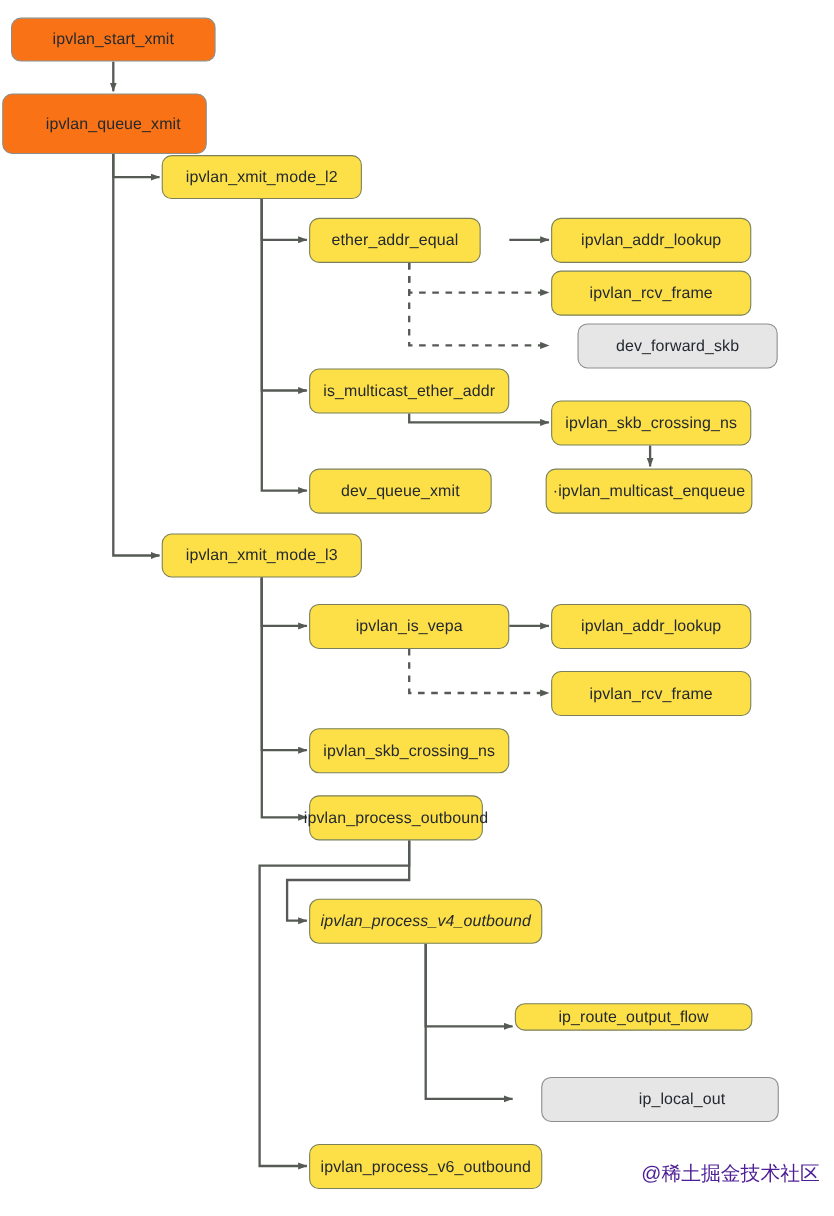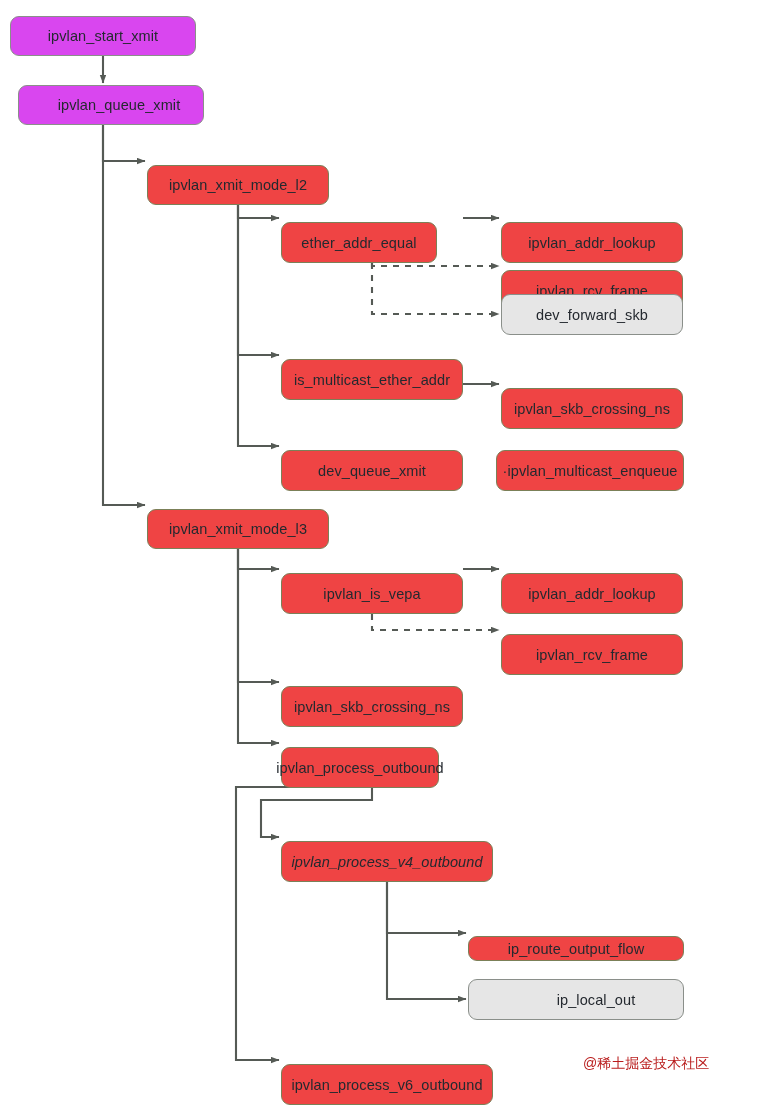--- a/index.html
+++ b/index.html
@@ -32,36 +32,36 @@
     justify-content: center;
     border-radius: 9px;
     font-size: 14.5px;
     letter-spacing: 0.1px;
     color: #24292f;
     text-align: center;
     white-space: nowrap;
     z-index: 2;
   }
   .node-white {
-    background: #d946ef;
+    background: #f97316;
     border: 1.6px solid #8a8f8a;
   }
   .node-green {
-    background: #ef4444;
+    background: #fde047;
     border: 1.6px solid #7b8058;
-    margin-top: 24px;
   }
   .node-gray {
     background: #e6e6e6;
     border: 1.6px solid #8a8f8a;
+    margin-left: 24px;
   }
   .watermark {
     position: absolute;
-    font-size: 14px;
-    color: #b91c1c;
+    font-size: 18px;
+    color: #4c1d95;
     white-space: nowrap;
     z-index: 1;
   }
 </style>
 </head>
 <body>
 
 <div id="canvas">
 
   <svg id="edge-layer" viewBox="0 0 758 1105" xmlns="http://www.w3.org/2000/svg">
@@ -111,29 +111,29 @@
       <path d="M372,239 L372,266 L499,266"></path>
 
       <path d="M372,239 L372,314 L499,314"></path>
 
       <path d="M372,590 L372,630 L499,630"></path>
     </g>
   </svg>
 
   <div id="nodes">
       <div class="node node-white" style="left: 10px; top: 16px; width: 186px; height: 40px;">ipvlan_start_xmit</div>
-      <div class="node node-white" style="left: 18px; top: 85px; width: 186px; height: 40px; padding-left: 16px;">ipvlan_queue_xmit</div>
+      <div class="node node-white" style="left: 2px; top: 85px; width: 186px; height: 55px; padding-left: 16px;">ipvlan_queue_xmit</div>
       <div class="node node-green" style="left: 147px; top: 141px; width: 182px; height: 40px;">ipvlan_xmit_mode_l2</div>
       <div class="node node-green" style="left: 281px; top: 198px; width: 156px; height: 41px;">ether_addr_equal</div>
       <div class="node node-green" style="left: 501px; top: 198px; width: 182px; height: 41px;">ipvlan_addr_lookup</div>
       <div class="node node-green" style="left: 501px; top: 246px; width: 182px; height: 41px;">ipvlan_rcv_frame</div>
       <div class="node node-gray" style="left: 501px; top: 294px; width: 182px; height: 41px;">dev_forward_skb</div>
       <div class="node node-green" style="left: 281px; top: 335px; width: 182px; height: 41px;">is_multicast_ether_addr</div>
       <div class="node node-green" style="left: 501px; top: 364px; width: 182px; height: 41px;">ipvlan_skb_crossing_ns</div>
-      <div class="node node-green" style="left: 281px; top: 426px; width: 182px; height: 41px;">dev_queue_xmit</div>
+      <div class="node node-green" style="left: 281px; top: 426px; width: 166px; height: 41px;">dev_queue_xmit</div>
       <div class="node node-green" style="left: 496px; top: 426px; width: 188px; height: 41px;">·ipvlan_multicast_enqueue</div>
       <div class="node node-green" style="left: 147px; top: 485px; width: 182px; height: 40px;">ipvlan_xmit_mode_l3</div>
       <div class="node node-green" style="left: 281px; top: 549px; width: 182px; height: 41px;">ipvlan_is_vepa</div>
       <div class="node node-green" style="left: 501px; top: 549px; width: 182px; height: 41px;">ipvlan_addr_lookup</div>
       <div class="node node-green" style="left: 501px; top: 610px; width: 182px; height: 41px;">ipvlan_rcv_frame</div>
       <div class="node node-green" style="left: 281px; top: 662px; width: 182px; height: 41px;">ipvlan_skb_crossing_ns</div>
       <div class="node node-green" style="left: 281px; top: 723px; width: 158px; height: 41px;">ipvlan_process_outbound</div>
       <div class="node node-green" style="left: 281px; top: 817px; width: 212px; height: 41px; font-style: italic;">ipvlan_process_v4_outbound</div>
       <div class="node node-green" style="left: 468px; top: 912px; width: 216px; height: 25px;">ip_route_output_flow</div>
       <div class="node node-gray" style="left: 468px; top: 979px; width: 216px; height: 41px; padding-left: 40px;">ip_local_out</div>

